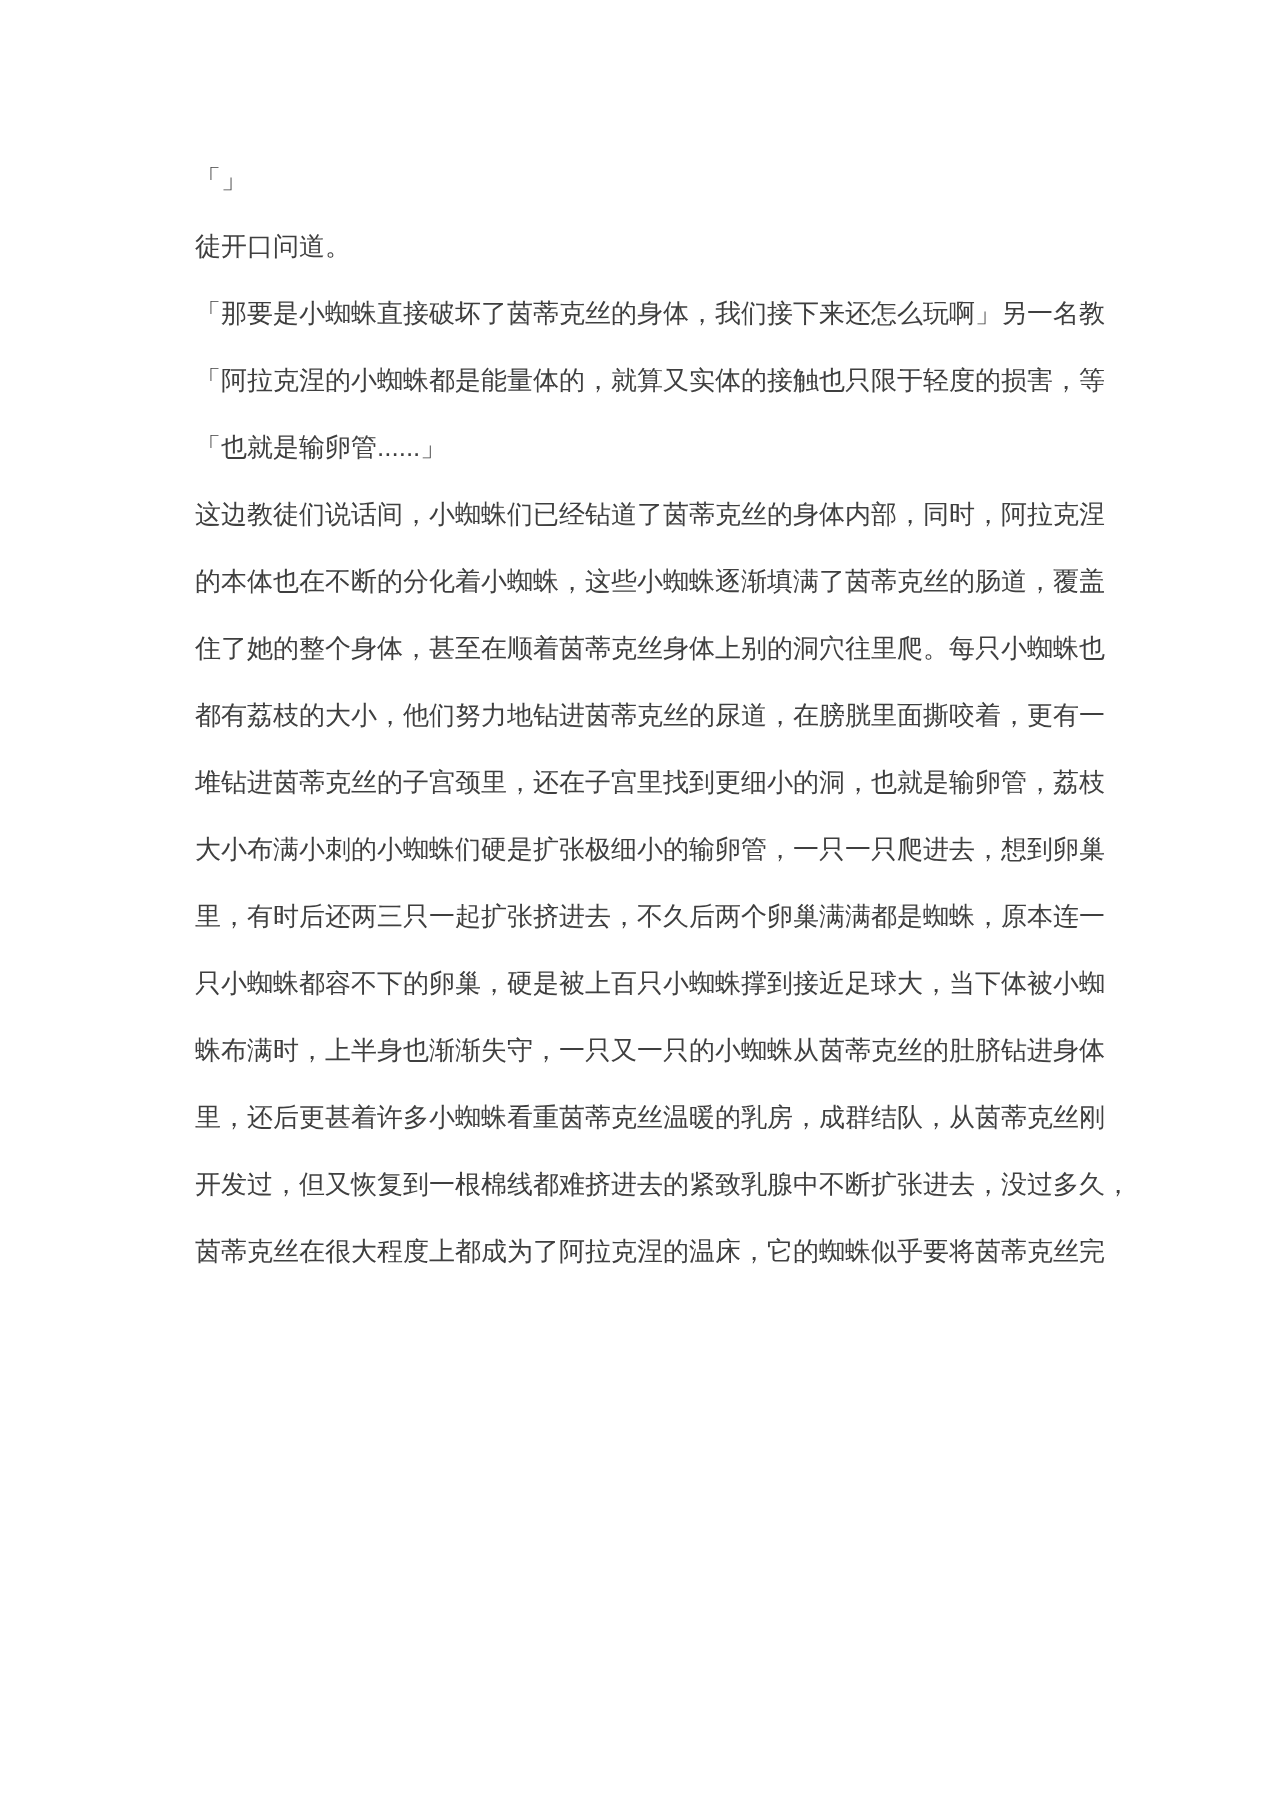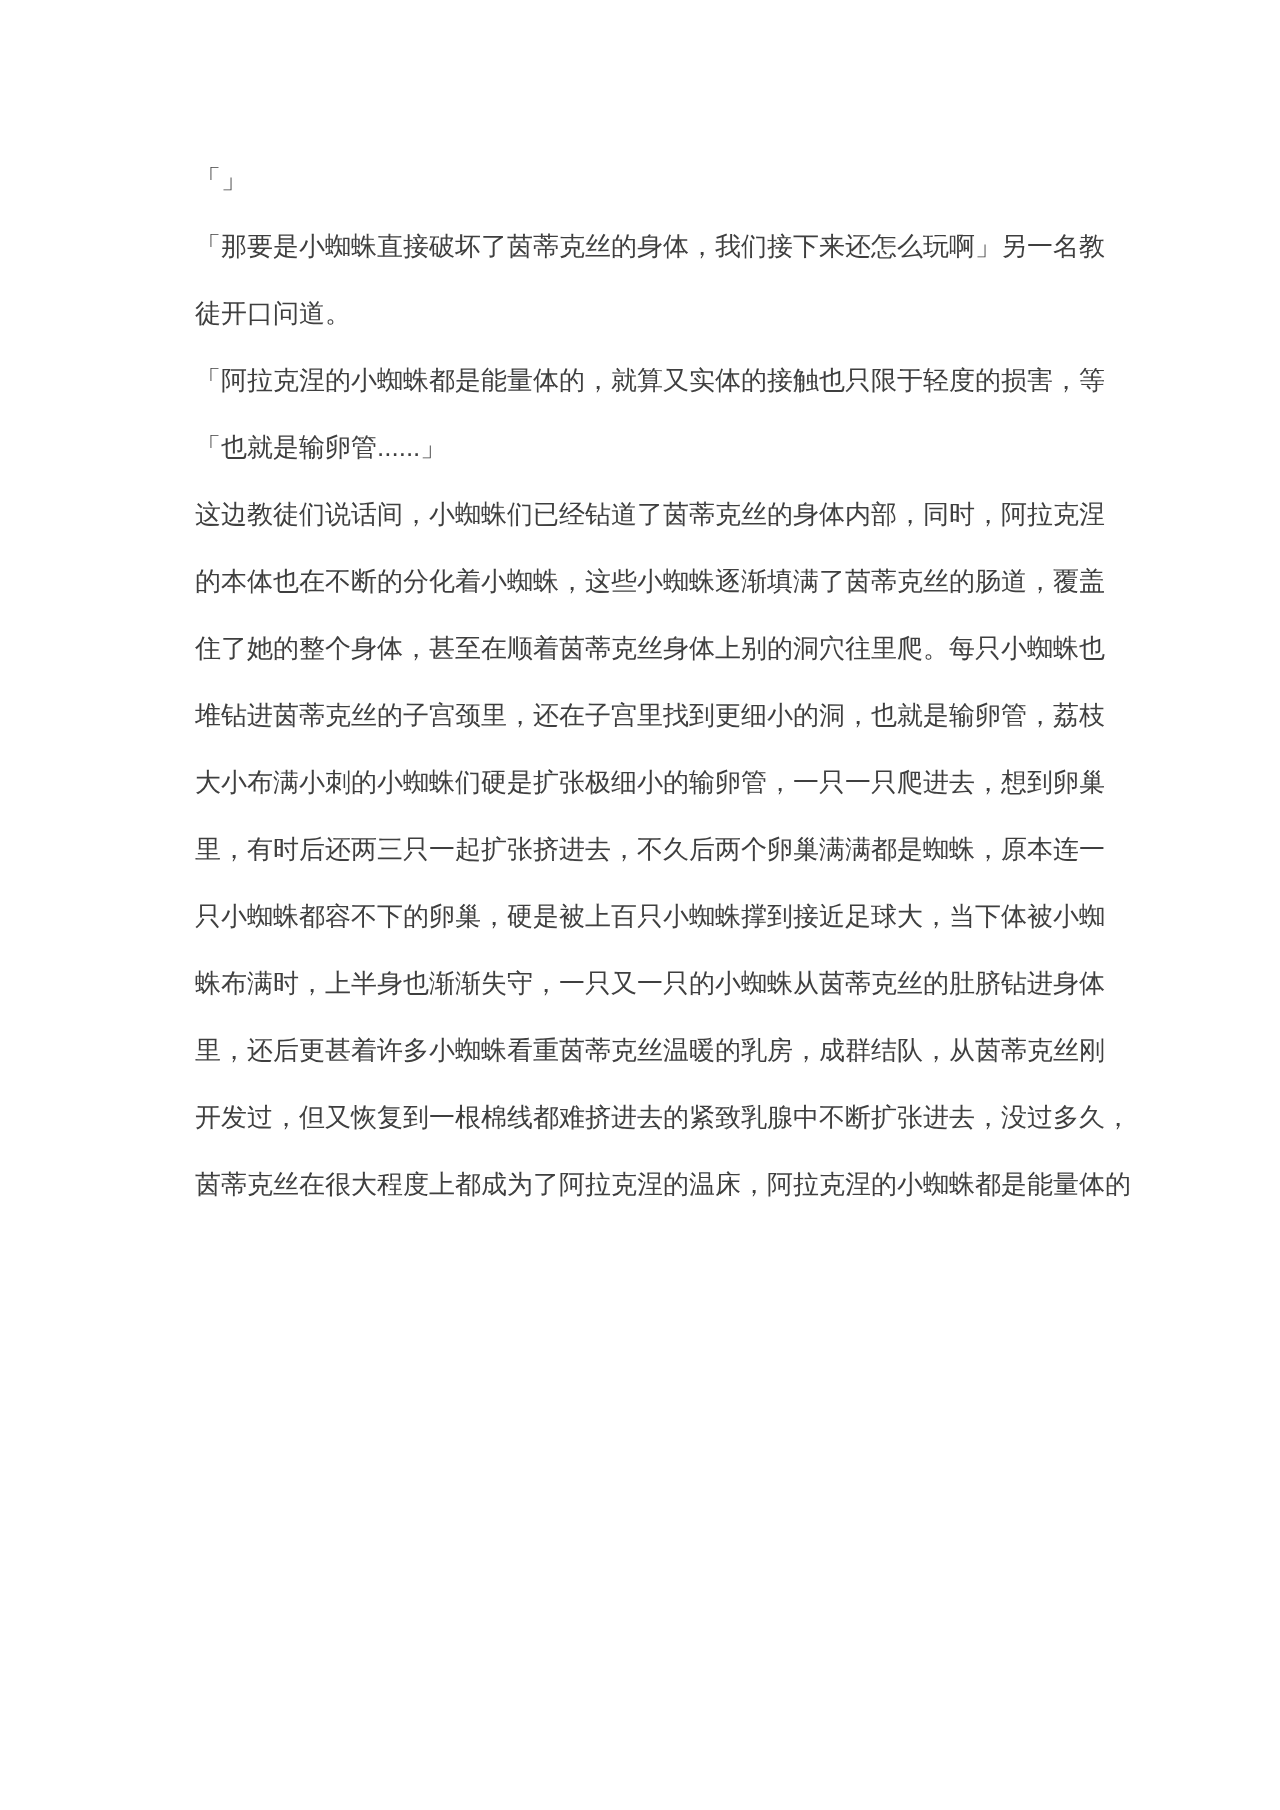--- a/index.html
+++ b/index.html
@@ -29,29 +29,30 @@
     height: 67px;
     white-space: nowrap;
   }
 </style>
 </head>
 <body>
 
 <div class="page">
   <div class="text-block">
       <div class="line">「」</div>
+      <div class="line">徒开口问道。</div>
       <div class="line">「那要是小蜘蛛直接破坏了茵蒂克丝的身体，我们接下来还怎么玩啊」另一名教</div>
-      <div class="line">徒开口问道。</div>
       <div class="line">「阿拉克涅的小蜘蛛都是能量体的，就算又实体的接触也只限于轻度的损害，等</div>
       <div class="line">「也就是输卵管......」</div>
       <div class="line">这边教徒们说话间，小蜘蛛们已经钻道了茵蒂克丝的身体内部，同时，阿拉克涅</div>
       <div class="line">的本体也在不断的分化着小蜘蛛，这些小蜘蛛逐渐填满了茵蒂克丝的肠道，覆盖</div>
       <div class="line">住了她的整个身体，甚至在顺着茵蒂克丝身体上别的洞穴往里爬。每只小蜘蛛也</div>
+      <div class="line">都有荔枝的大小，他们努力地钻进茵蒂克丝的尿道，在膀胱里面撕咬着，更有一</div>
       <div class="line">堆钻进茵蒂克丝的子宫颈里，还在子宫里找到更细小的洞，也就是输卵管，荔枝</div>
       <div class="line">大小布满小刺的小蜘蛛们硬是扩张极细小的输卵管，一只一只爬进去，想到卵巢</div>
       <div class="line">里，有时后还两三只一起扩张挤进去，不久后两个卵巢满满都是蜘蛛，原本连一</div>
       <div class="line">只小蜘蛛都容不下的卵巢，硬是被上百只小蜘蛛撑到接近足球大，当下体被小蜘</div>
       <div class="line">蛛布满时，上半身也渐渐失守，一只又一只的小蜘蛛从茵蒂克丝的肚脐钻进身体</div>
       <div class="line">里，还后更甚着许多小蜘蛛看重茵蒂克丝温暖的乳房，成群结队，从茵蒂克丝刚</div>
       <div class="line">开发过，但又恢复到一根棉线都难挤进去的紧致乳腺中不断扩张进去，没过多久，</div>
-      <div class="line">茵蒂克丝在很大程度上都成为了阿拉克涅的温床，阿拉克涅的小蜘蛛都是能量体的</div>
+      <div class="line">茵蒂克丝在很大程度上都成为了阿拉克涅的温床，它的蜘蛛似乎要将茵蒂克丝完</div>
     </div>
 </div>
 
 </body></html>

